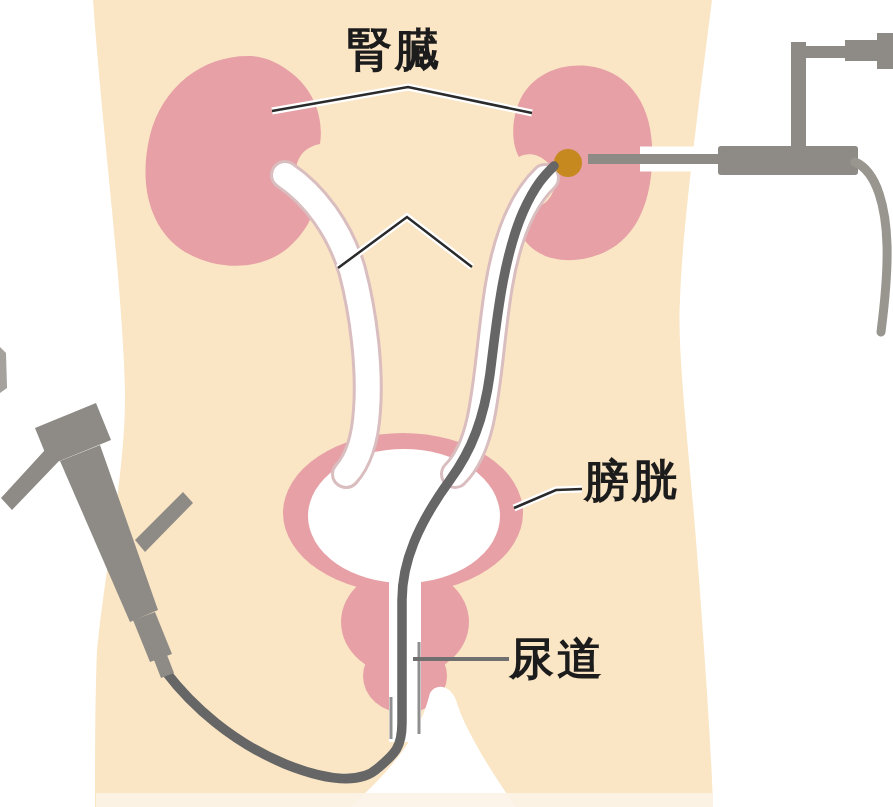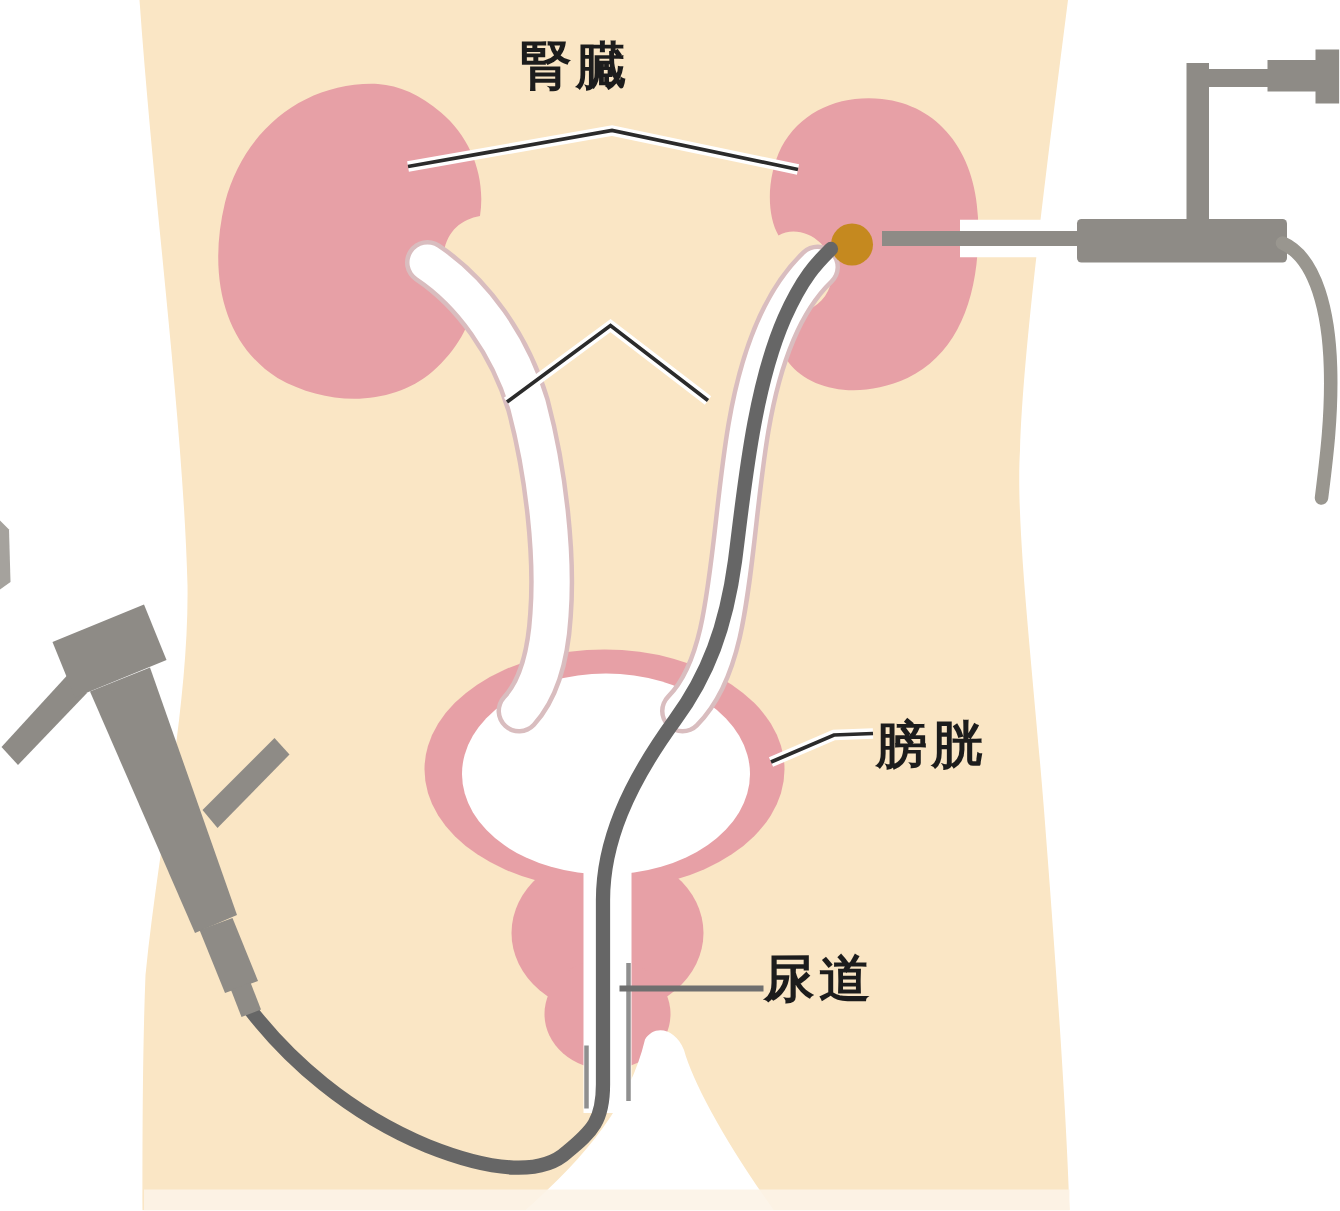--- a/index.html
+++ b/index.html
@@ -1,23 +1,23 @@
 <!DOCTYPE html>
 <html><head>
 <meta charset="utf-8">
 <style>
   html,body{margin:0;padding:0;background:#ffffff;}
   .stage{position:relative;width:893px;height:807px;overflow:hidden;background:#ffffff;
          font-family:"Liberation Sans","DejaVu Sans",sans-serif;}
   .stage svg{position:absolute;left:0;top:0;}
-  .anat-label{position:absolute;font-size:34px;font-weight:700;color:#1c1c1c;
+  .anat-label{position:absolute;font-size:45px;font-weight:700;color:#1c1c1c;
               letter-spacing:3px;line-height:1;white-space:nowrap;}
   .lbl-kidney {left:347px;top:27px;}
   .lbl-ureter {left:356px;top:150px;}
-  .lbl-bladder{left:584px;top:480px;}
+  .lbl-bladder{left:584px;top:459px;font-family:Liberation Serif, serif;}
   .lbl-urethra{left:509px;top:636px;text-align:right;}
 </style>
 </head>
 <body>
 
 <div class="stage">
   <svg width="893" height="807" viewBox="0 0 893 807">
 
     <rect x="0" y="0" width="893" height="807" fill="#ffffff"></rect>
 

